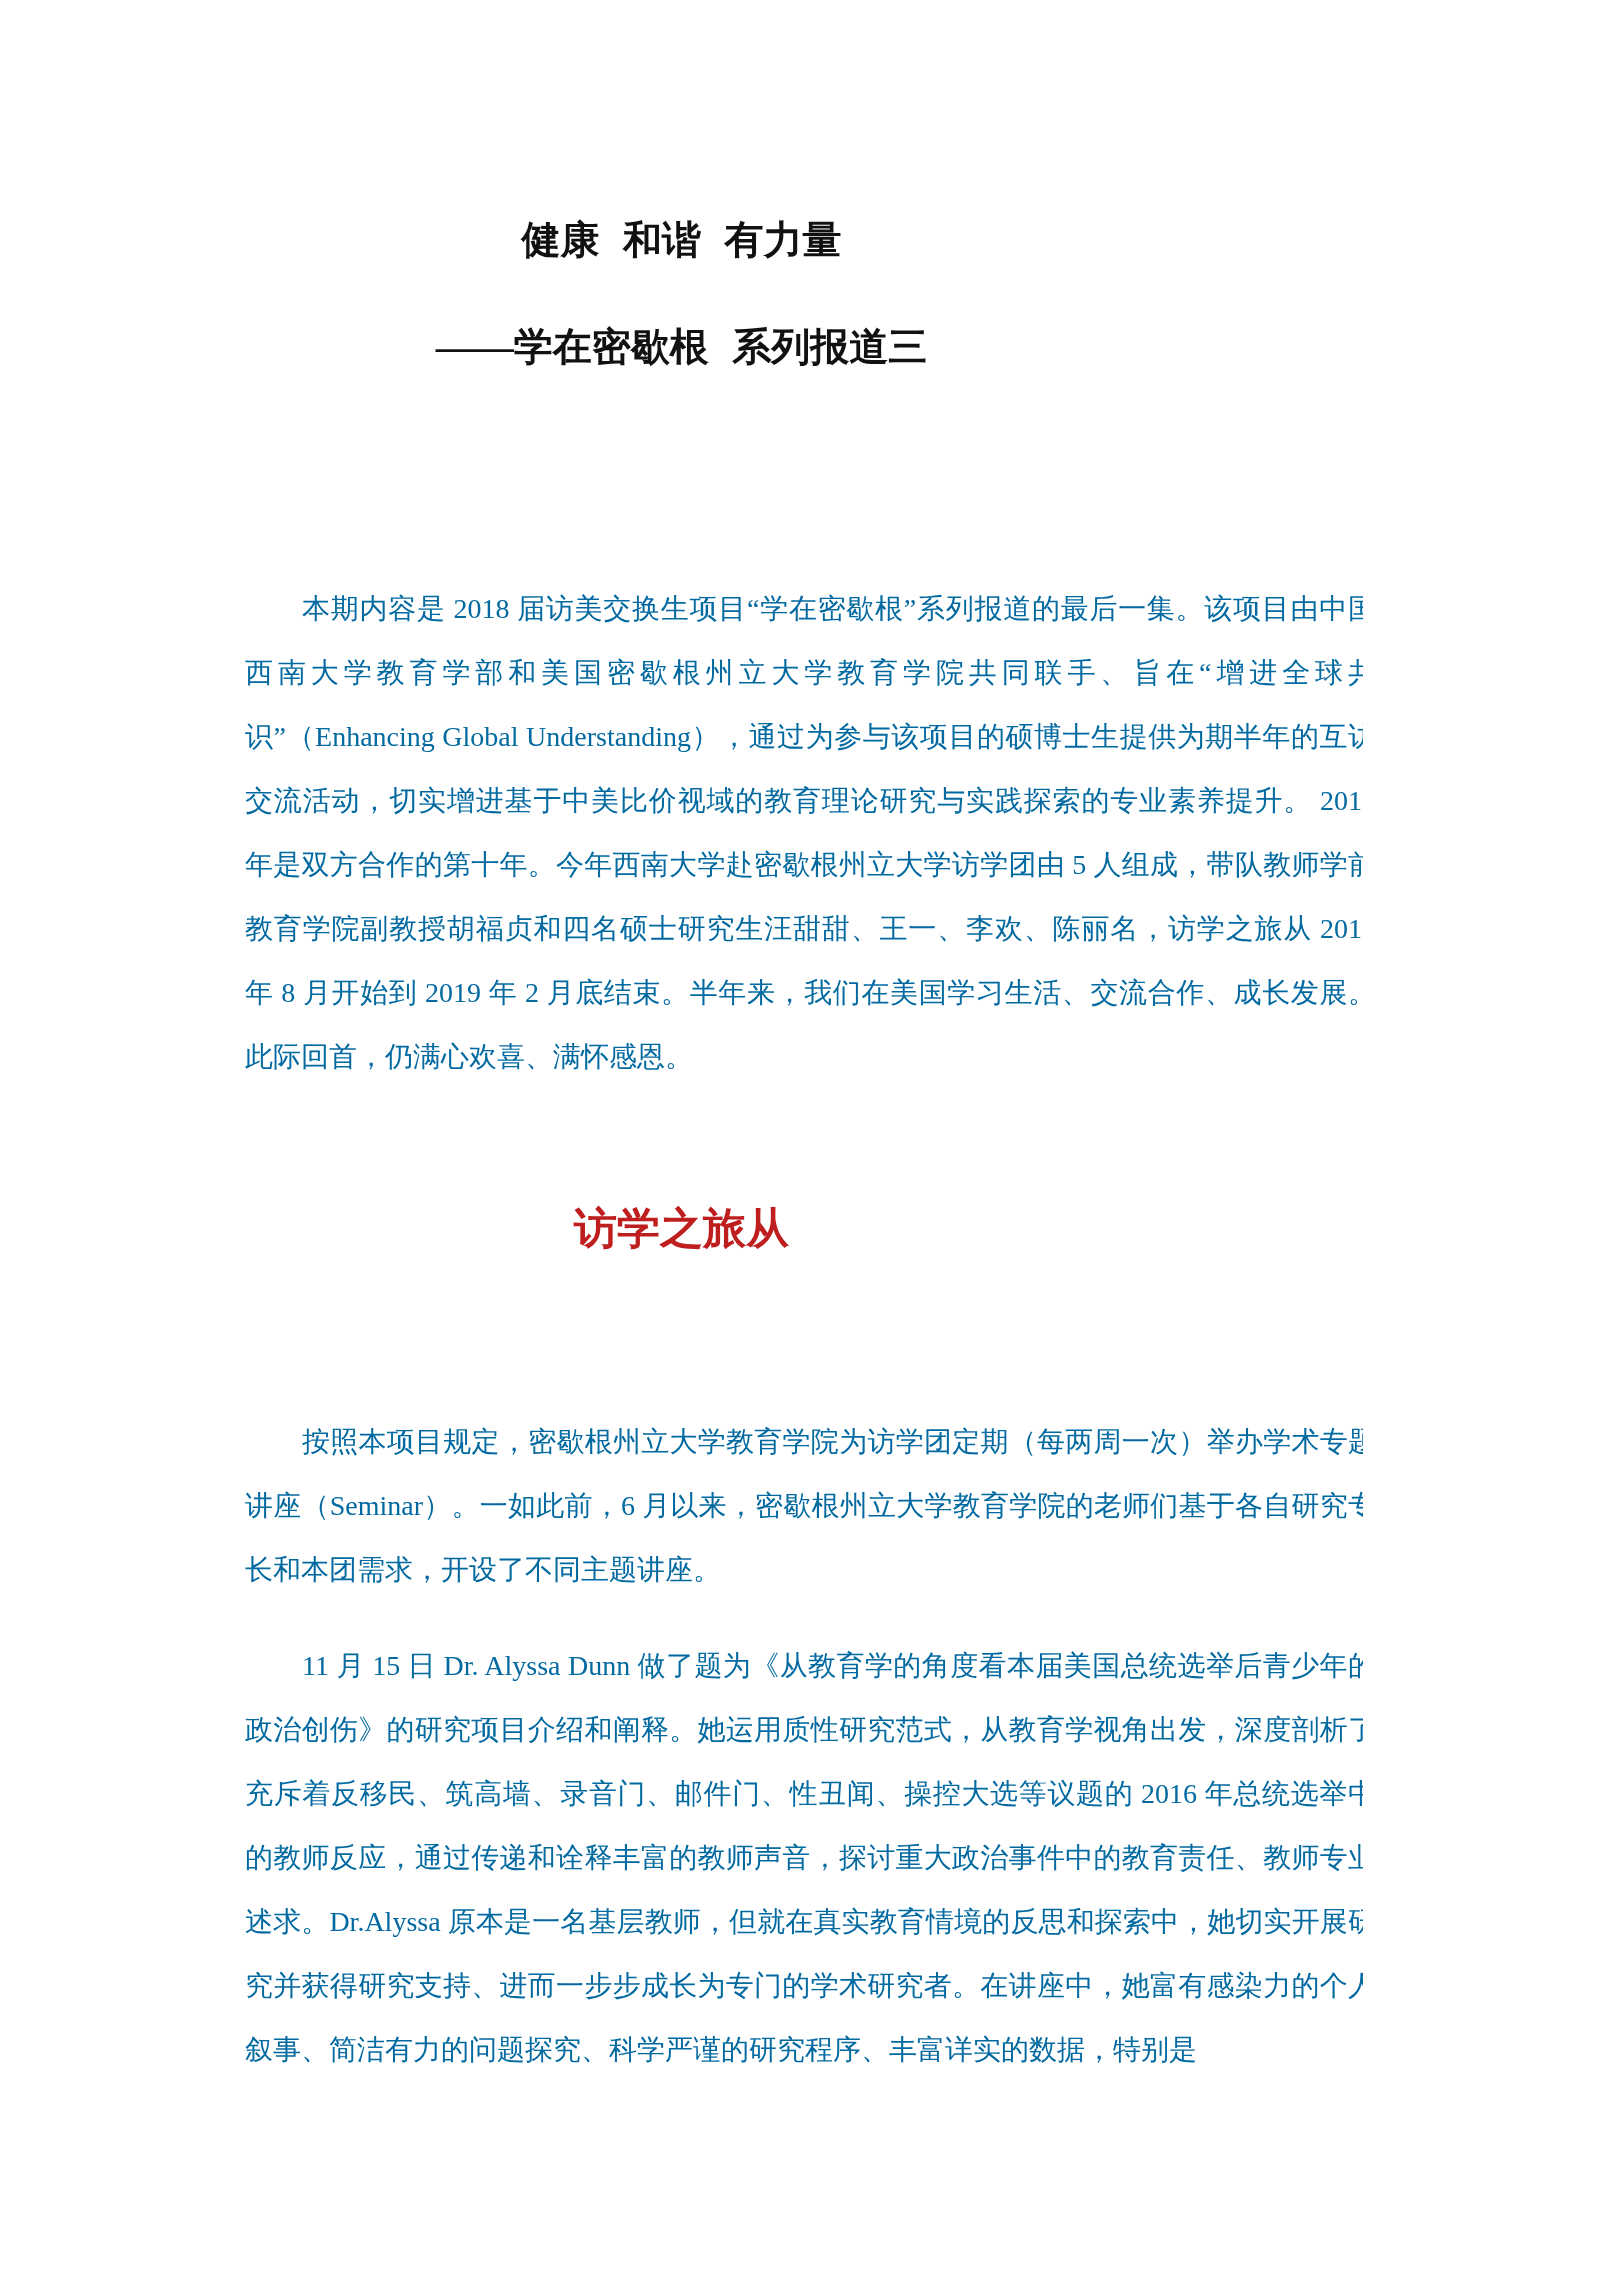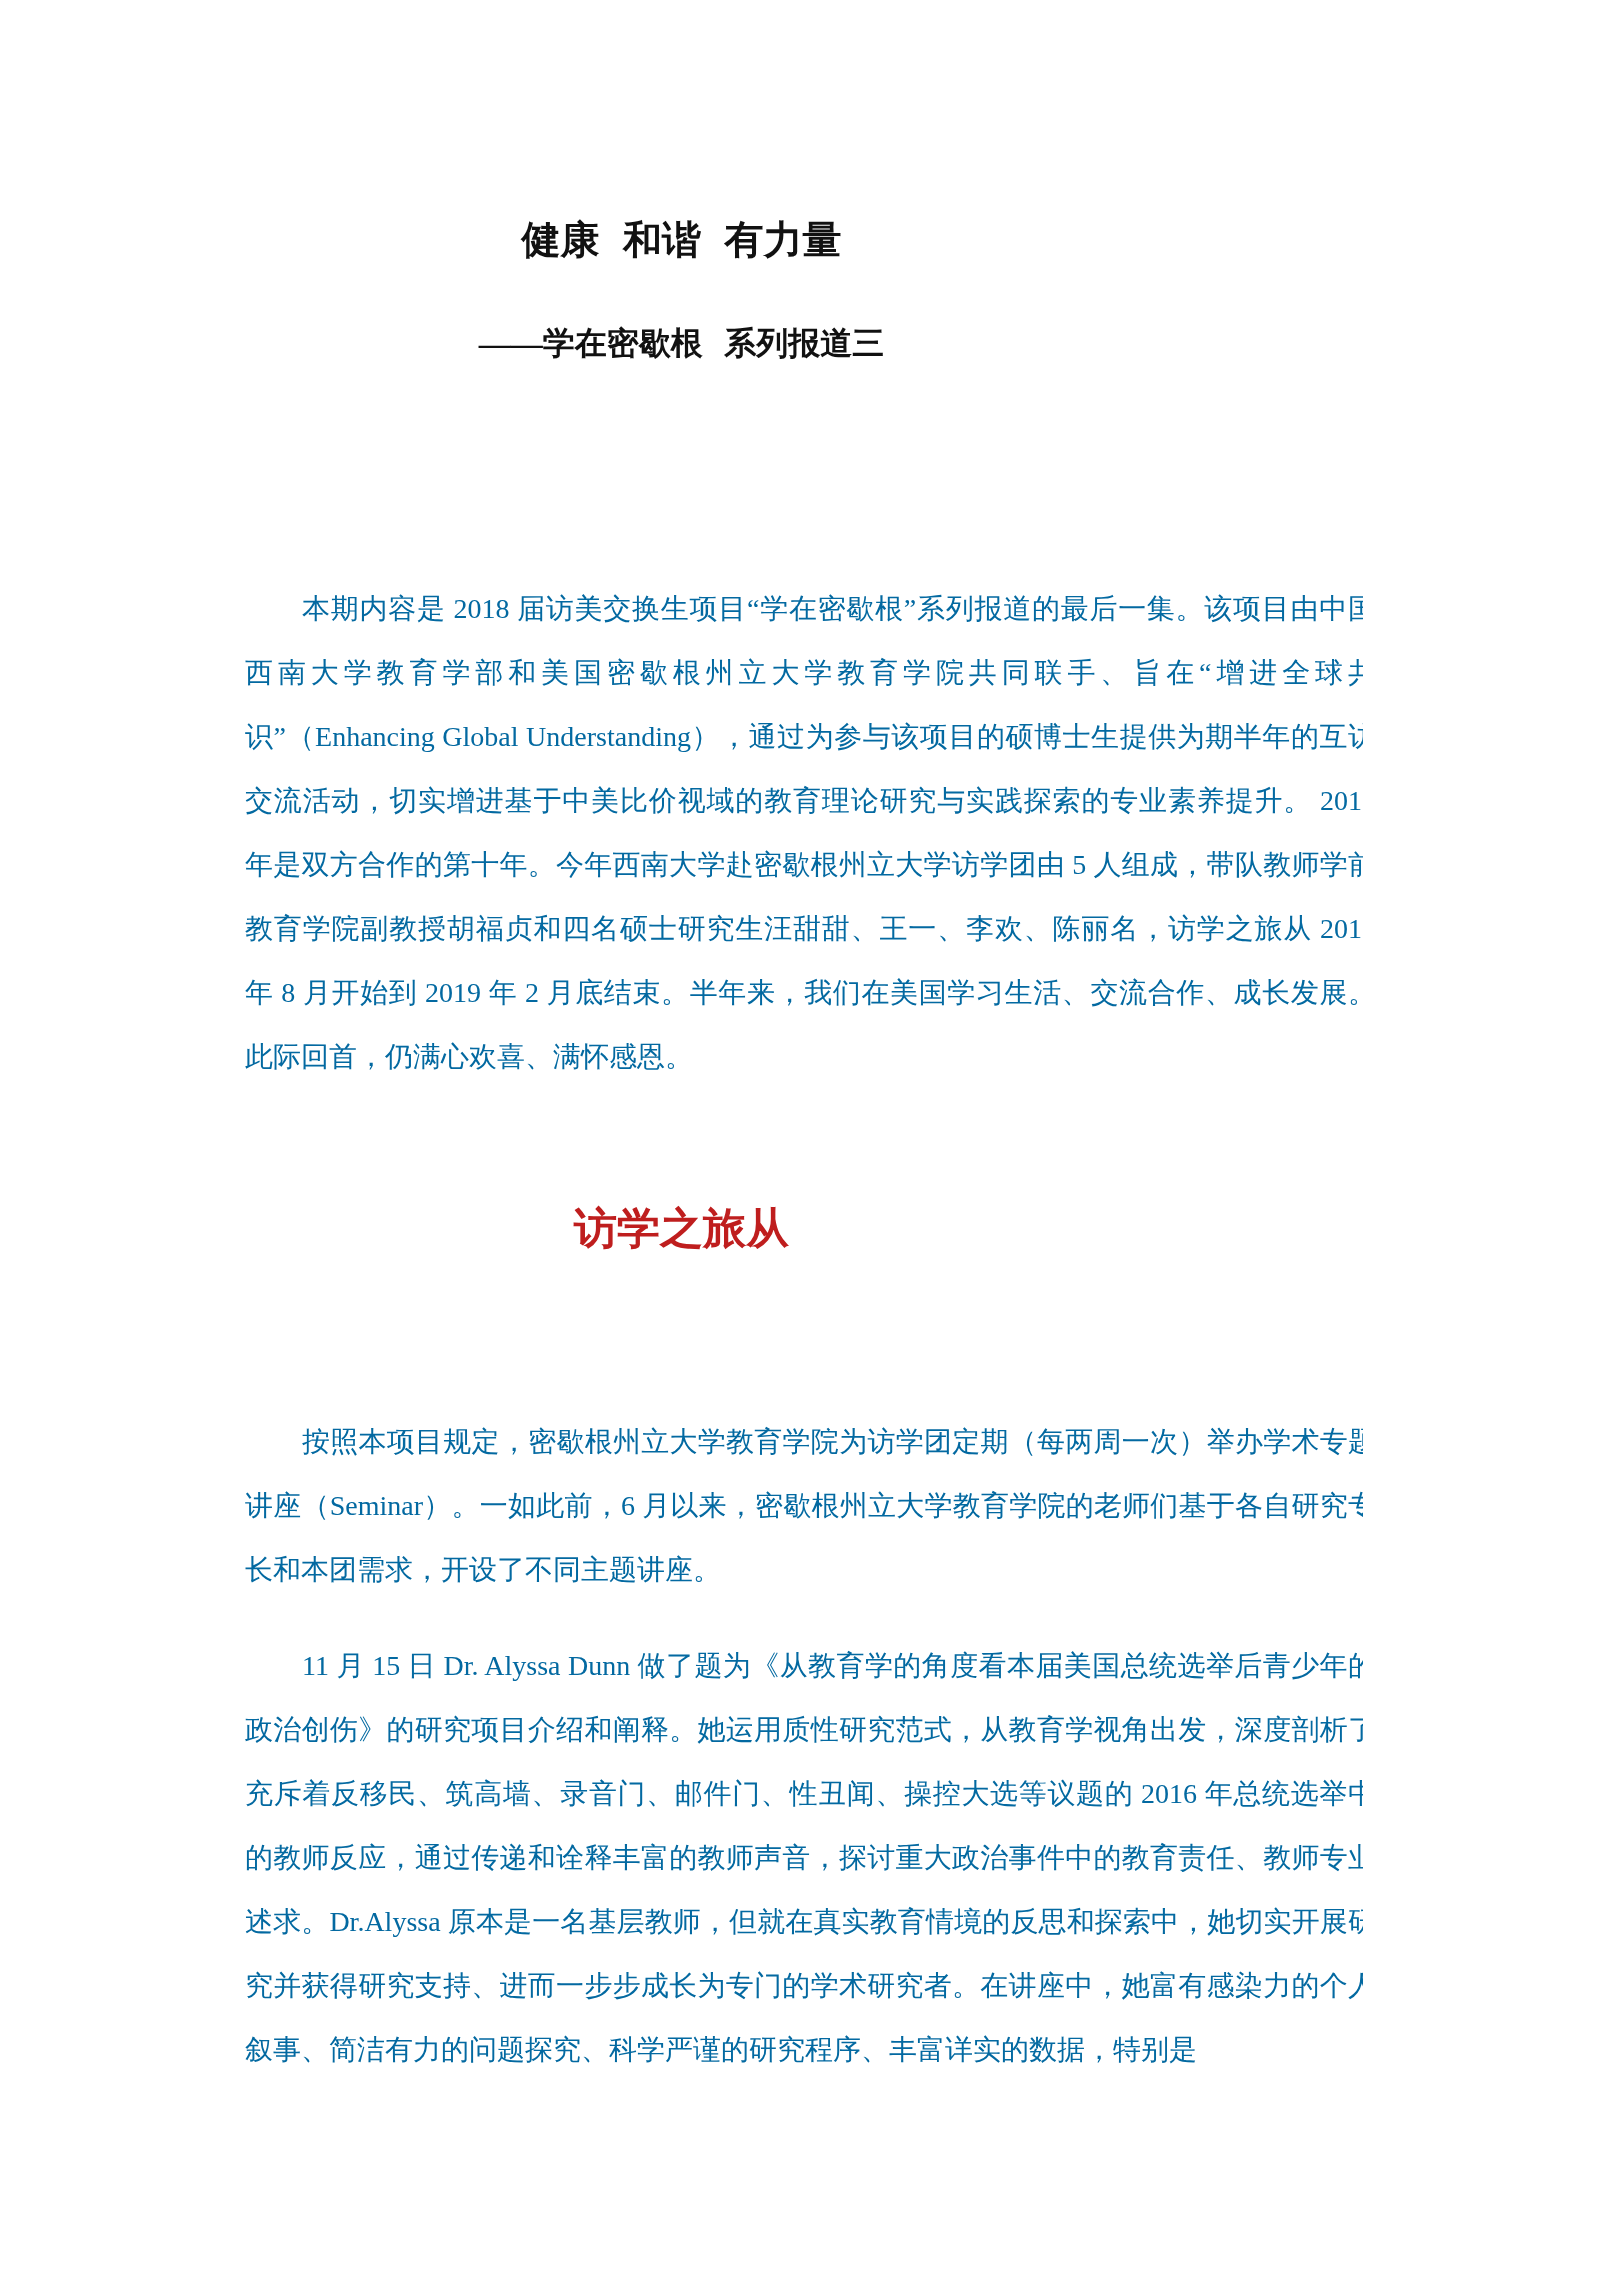--- a/index.html
+++ b/index.html
@@ -29,21 +29,21 @@
     word-spacing: 13.7px;
     color: #111111;
   }
   .doc-subtitle {
     position: absolute;
     top: 325px;
     left: 0;
     width: 100%;
     margin: 0;
     text-align: center;
-    font-size: 32px;
+    font-size: 39px;
     line-height: 1.15;
     font-weight: 700;
     word-spacing: 13.7px;
     color: #111111;
   }
   .section-heading {
     position: absolute;
     top: 1204px;
     left: 0;
     width: 100%;

